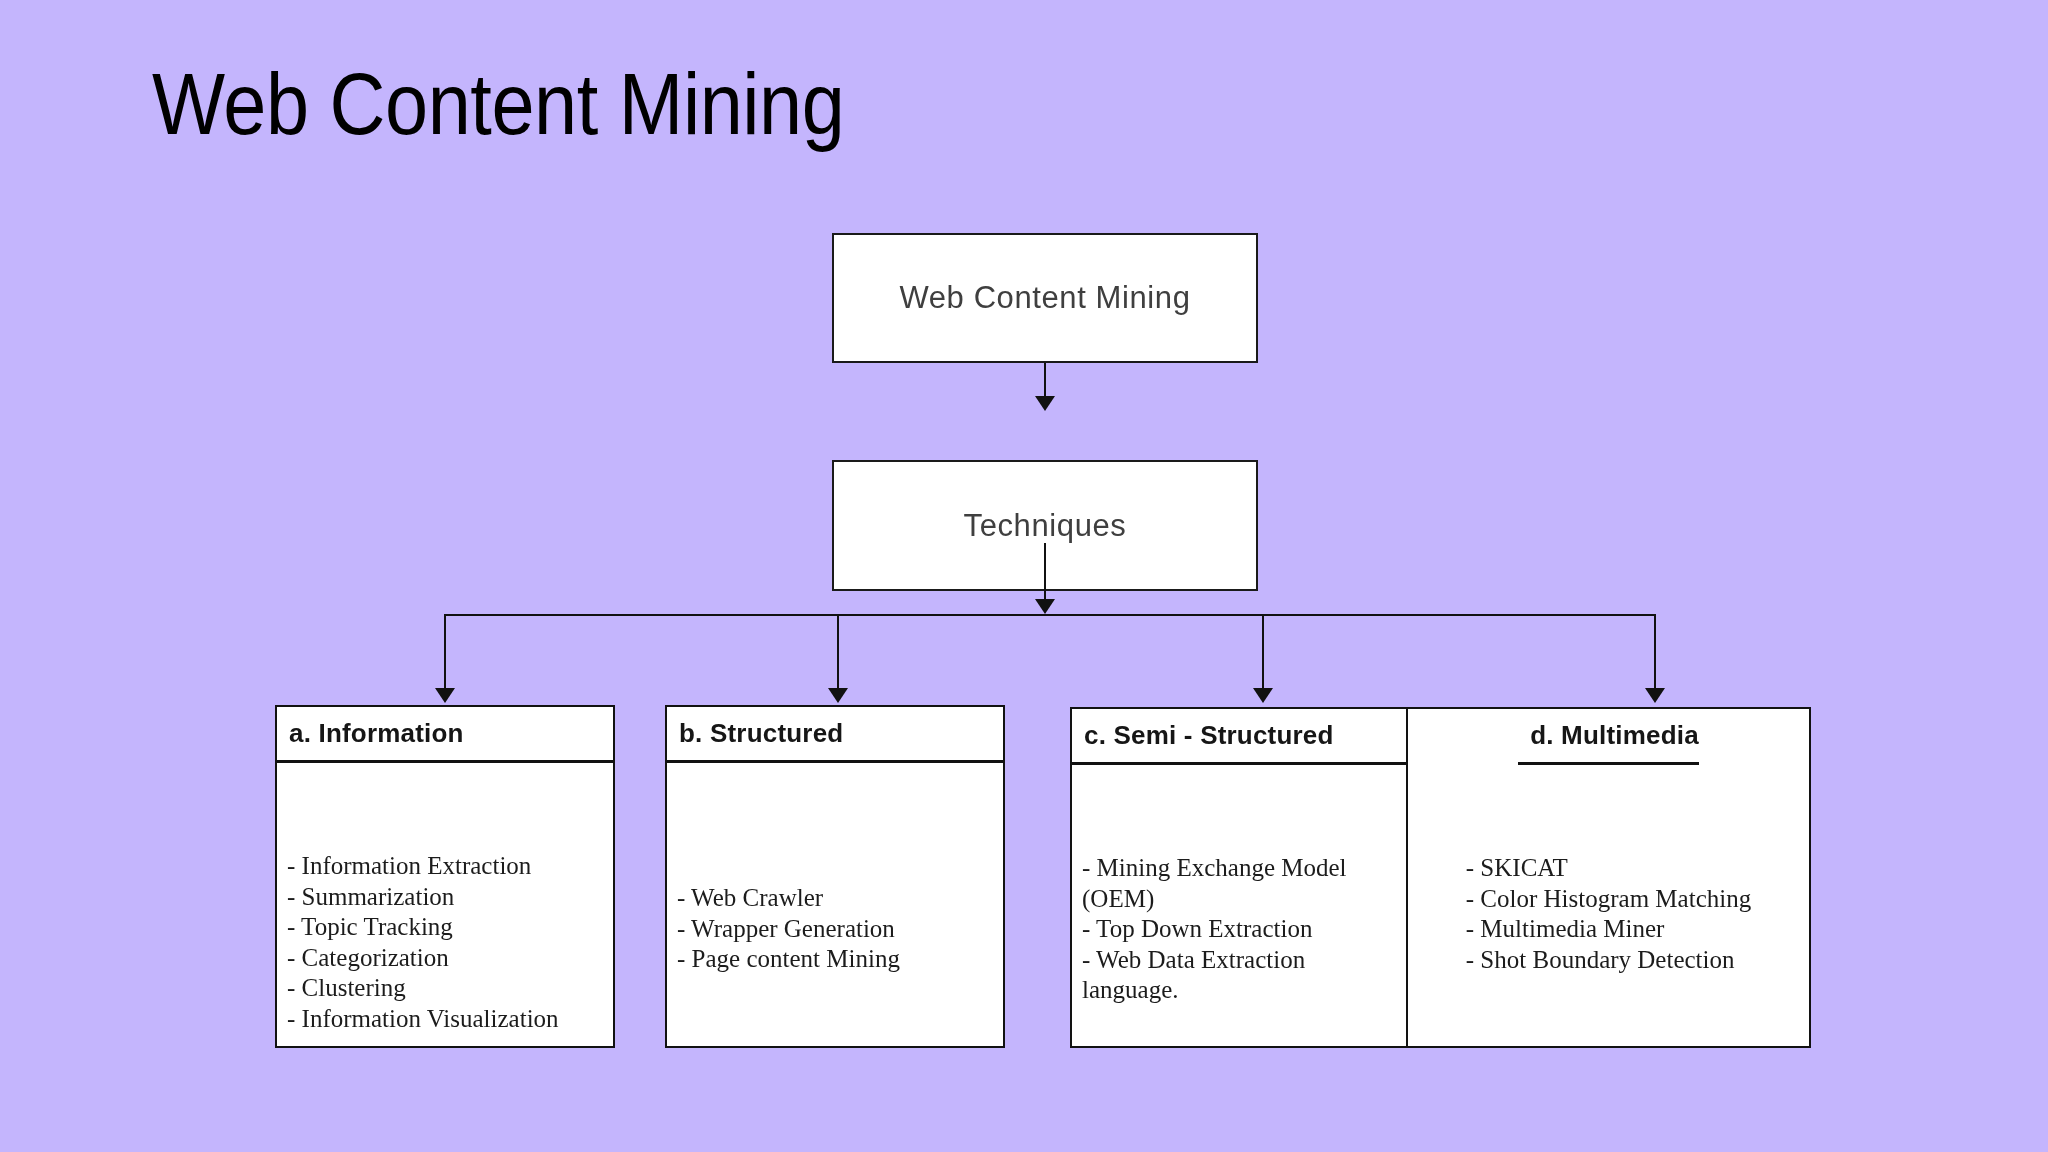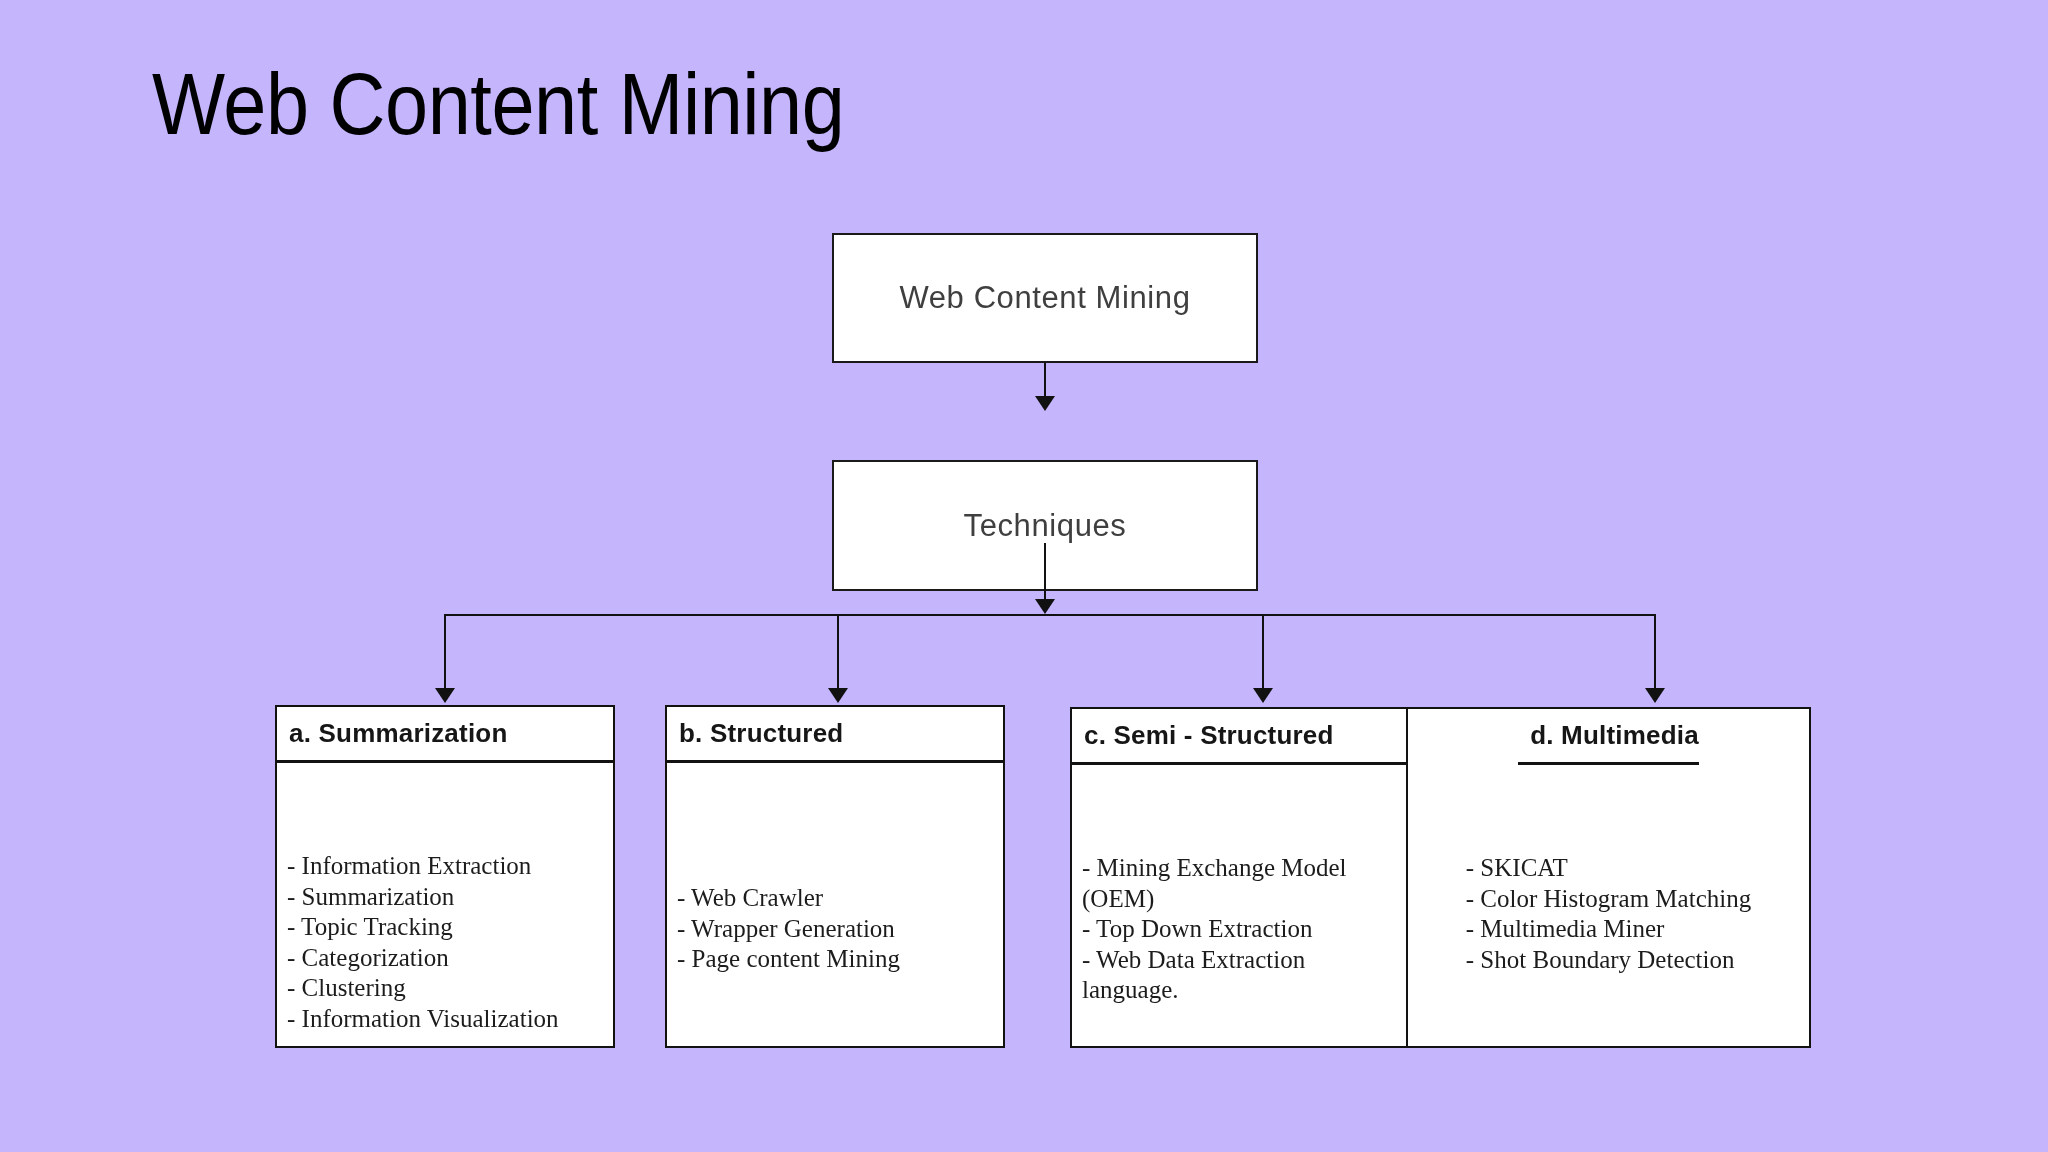--- a/index.html
+++ b/index.html
@@ -145,21 +145,21 @@
   <div class="vline" style="left:837px; top:614px; height:74px;"></div>
   <div class="arrowhead" style="left:828px; top:688px;"></div>
 
   <div class="vline" style="left:1262px; top:614px; height:74px;"></div>
   <div class="arrowhead" style="left:1253px; top:688px;"></div>
 
   <div class="vline" style="left:1654px; top:614px; height:74px;"></div>
   <div class="arrowhead" style="left:1645px; top:688px;"></div>
 
   <div class="cat-box" style="left:275px; top:705px; width:340px; height:343px;">
-    <div class="cat-header">a. Summarization</div>
+    <div class="cat-header">a. Information</div>
     <div class="cat-body">
       <div class="cat-item">- Information Extraction</div>
       <div class="cat-item">- Summarization</div>
       <div class="cat-item">- Topic Tracking</div>
       <div class="cat-item">- Categorization</div>
       <div class="cat-item">- Clustering</div>
       <div class="cat-item gap-before">- Information Visualization</div>
     </div>
   </div>
 

